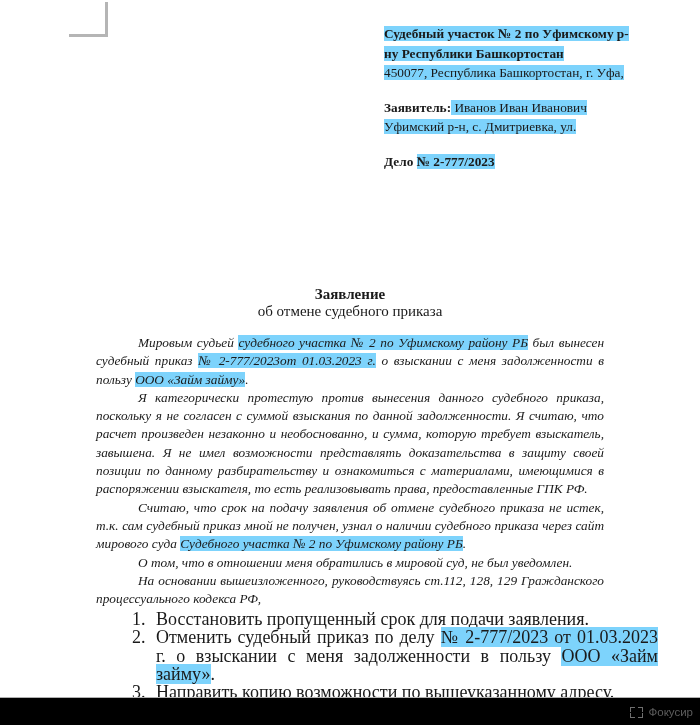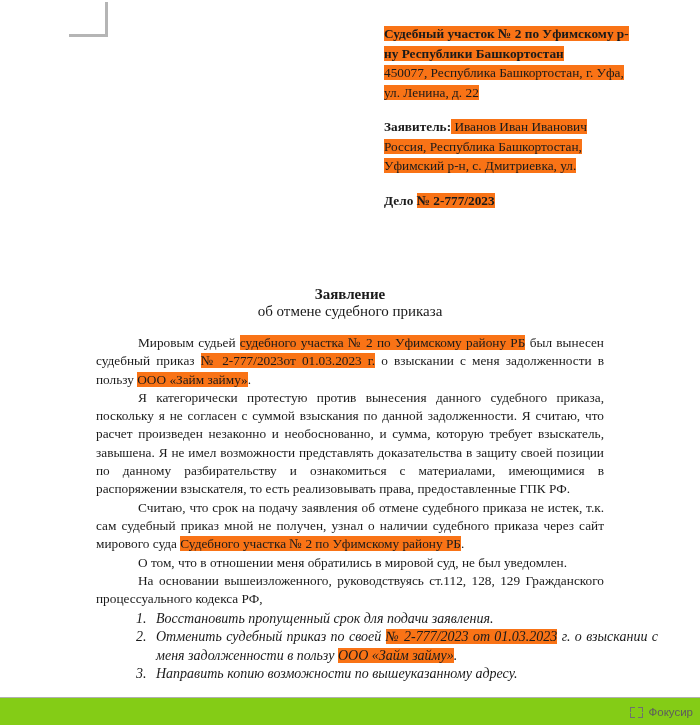--- a/index.html
+++ b/index.html
@@ -37,21 +37,21 @@
   }
   .corner-mark.top-left {
     left: 69px;
     top: 2px;
     border-right: 3px solid #b5b5b5;
     border-bottom: 3px solid #b5b5b5;
   }
 
   
   .hl {
-    background: #f97316;
+    background: #7dd3fc;
     box-decoration-break: clone;
     -webkit-box-decoration-break: clone;
   }
   .b { font-weight: bold; }
 
   
   #header-block {
     position: absolute;
     left: 384px;
     top: 24px;
@@ -81,54 +81,54 @@
     top: 334px;
     width: 508px;
     font-size: 13.3px;
     line-height: 18.3px;
     text-align: justify;
     text-justify: inter-word;
   }
   #body-block p {
     margin: 0;
     text-indent: 42px;
+    font-style: italic;
   }
   #body-block p.center {
     text-indent: 0;
     text-align: center;
     font-weight: bold;
     margin-top: 3px;
   }
 
   
   #requests {
     position: absolute;
     left: 96px;
     top: 610px;
     width: 508px;
-    font-size: 14px;
+    font-size: 18px;
     line-height: 18.3px;
     margin: 0;
     padding-left: 54px;
     text-align: justify;
-    font-style: italic;
   }
   #requests li {
     margin: 0;
     padding-left: 6px;
   }
 
   
   #toolbar {
     position: absolute;
     left: 0;
     top: 697px;
     width: 700px;
     height: 28px;
-    background: #84cc16;
+    background: #000000;
     border-top: 1px solid #b0b0b0;
     box-sizing: border-box;
   }
   #toolbar-inner {
     position: absolute;
     right: 7px;
     top: 0;
     height: 28px;
     display: flex;
     align-items: center;
@@ -161,26 +161,24 @@
 <div id="page">
 
   <div class="corner-mark top-left"></div>
 
   <div id="header-block">
 
     <div class="blk">
       <div><span class="hl b">Судебный участок № 2 по Уфимскому р-</span></div>
       <div><span class="hl b">ну Республики Башкортостан</span></div>
       <div><span class="hl">450077, Республика Башкортостан, г. Уфа,</span></div>
-      <div><span class="hl">ул. Ленина, д. 22</span></div>
     </div>
 
     <div class="blk">
       <div><span class="b">Заявитель:</span><span class="hl"> Иванов Иван Иванович</span></div>
-      <div><span class="hl">Россия, Республика Башкортостан,</span></div>
       <div><span class="hl">Уфимский р-н, с. Дмитриевка, ул.</span></div>
     </div>
 
 
     <div class="blk">
       <div><span class="b">Дело </span><span class="hl b">№ 2-777/2023</span></div>
     </div>
 
   </div>
 
@@ -199,21 +197,21 @@
 
     <p>О том, что в отношении меня обратились в мировой суд, не был уведомлен.</p>
 
     <p>На основании вышеизложенного, руководствуясь ст.112, 128, 129 Гражданского процессуального кодекса РФ,</p>
 
 
   </div>
 
   <ol id="requests">
     <li><span>Восстановить пропущенный срок для подачи заявления.</span></li>
-    <li><span>Отменить судебный приказ по своей </span><span class="hl">№ 2-777/2023 от 01.03.2023</span><span> г. о взыскании с меня задолженности в пользу </span><span class="hl">ООО «Займ займу»</span><span>.</span></li>
+    <li><span>Отменить судебный приказ по делу </span><span class="hl">№ 2-777/2023 от 01.03.2023</span><span> г. о взыскании с меня задолженности в пользу </span><span class="hl">ООО «Займ займу»</span><span>.</span></li>
     <li><span>Направить копию возможности по вышеуказанному адресу.</span></li>
   </ol>
 
 </div>
 
 <div id="toolbar">
   <div id="toolbar-inner">
     <span class="focus-icon">
       <span class="c1"></span>
         <span class="c2"></span>

